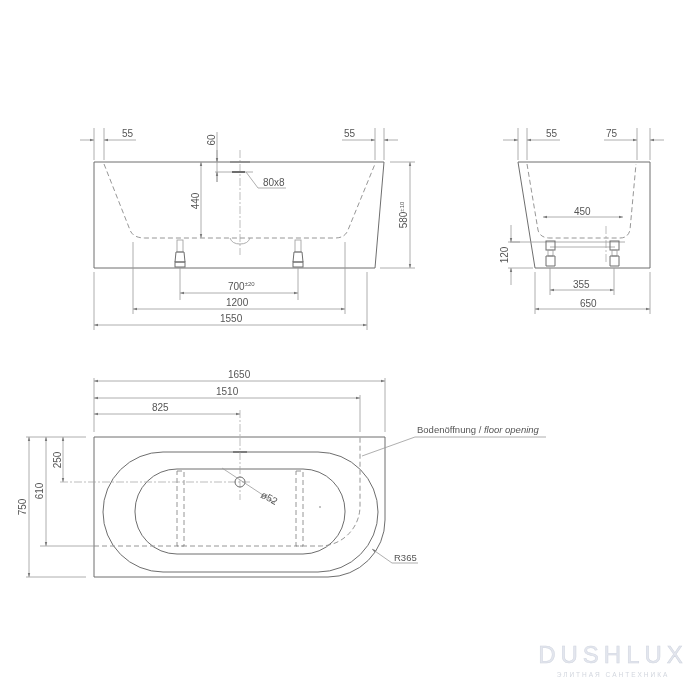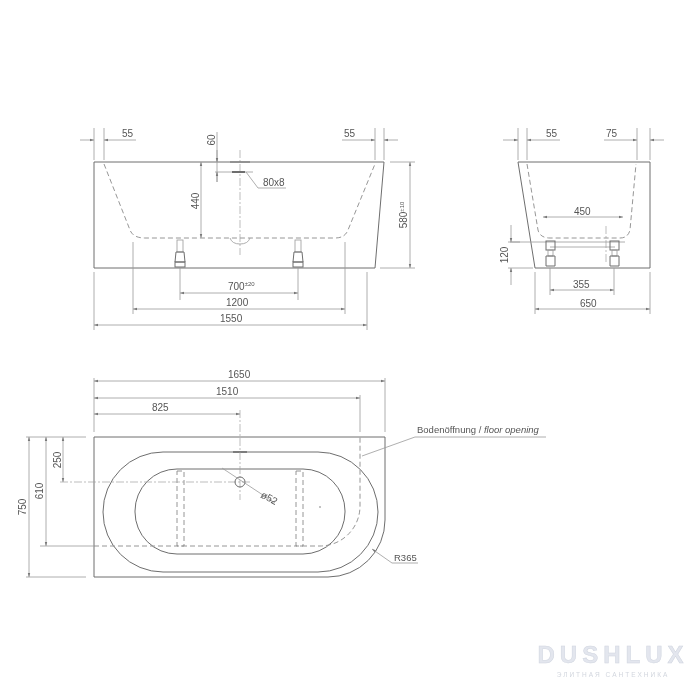--- a/index.html
+++ b/index.html
@@ -7,21 +7,21 @@
     #drawing { position: absolute; left: 0; top: 0; width: 700px; height: 700px; }
     .ln { stroke: #6e6e6e; stroke-width: 1; fill: none; }
     .thin { stroke: #9a9a9a; stroke-width: 0.8; fill: none; }
     .dash { stroke: #8a8a8a; stroke-width: 0.9; fill: none; stroke-dasharray: 5 3; }
     .center { stroke: #a0a0a0; stroke-width: 0.7; fill: none; stroke-dasharray: 8 2 2 2; }
     .dim { font-family: "Liberation Sans", sans-serif; font-size: 10px; fill: #555555; }
     .sup { font-size: 6px; }
     .lbl { font-family: "Liberation Sans", sans-serif; font-size: 9.5px; fill: #555555; }
     .arrow { fill: #777777; }
     .watermark { position: absolute; left: 528px; top: 641px; width: 170px; text-align: center; color: #dde2ea; }
-    .wm-brand { font-family: "Liberation Sans", sans-serif; font-size: 24px; letter-spacing: 5px; font-weight: 700; color: #e3e6ee; -webkit-text-stroke: 0.5px #d0d5df; }
+    .wm-brand { font-family: "Liberation Sans", sans-serif; font-size: 24px; letter-spacing: 5px; font-weight: 400; color: #e3e6ee; -webkit-text-stroke: 0.5px #d0d5df; }
     .wm-sub { font-family: "Liberation Sans", sans-serif; font-size: 6.5px; letter-spacing: 2px; color: #d2d6de; margin-top: 2px; }
   </style>
 </head>
 <body>
 
 <svg id="drawing" viewBox="0 0 700 700" xmlns="http://www.w3.org/2000/svg">
   <defs>
     <marker id="arr" viewBox="0 0 10 10" refX="10" refY="5" markerWidth="7" markerHeight="5" orient="auto-start-reverse">
       <path d="M0,2 L10,5 L0,8 z" class="arrow"></path>
     </marker>

